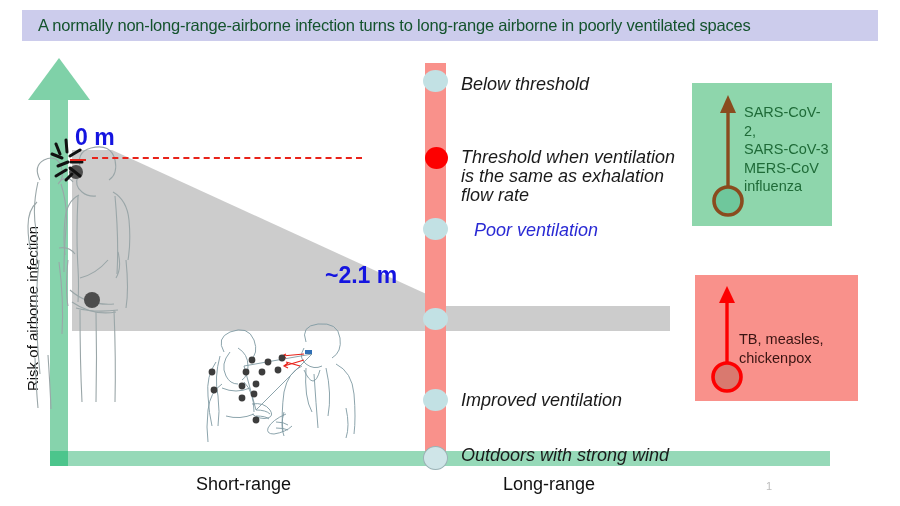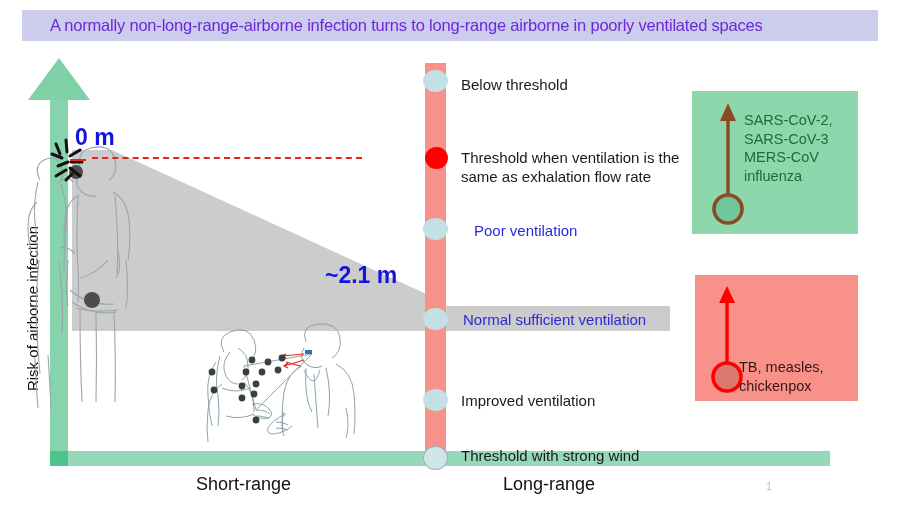--- a/index.html
+++ b/index.html
@@ -12,21 +12,21 @@
   }
   #stage{position:absolute;inset:0;width:900px;height:506px;}
 
   
   .title-banner{
     position:absolute;left:22px;top:10px;width:856px;height:31px;
     background:#ccccec;
     display:flex;align-items:center;
   }
   .title-text{
-    font-size:16.5px;color:#6d28d9;padding-left:28px;letter-spacing:-0.2px;
+    font-size:16.5px;color:#14532d;padding-left:16px;letter-spacing:-0.2px;
     white-space:nowrap;
   }
 
   
   .axis-v{
     position:absolute;left:50px;top:96px;width:18px;height:369px;
     background:#7fd1a8;opacity:.95;
   }
   .axis-arrow{
     position:absolute;left:28px;top:58px;width:0;height:0;
@@ -64,21 +64,21 @@
   
   .dot{
     position:absolute;border-radius:50%;
   }
   .dot.pale{background:#c2e1e4;}
   .dot.red{background:#fd0000;}
   .dot.outlined{background:#cfe5e8;border:1px solid #9ab2b5;box-sizing:border-box;}
 
   
   .bar-label{
-    position:absolute;font-size:15px;color:#1a1a1a;line-height:19px;
+    position:absolute;font-size:18px;color:#1a1a1a;line-height:19px;font-style:italic;
   }
   .bar-label.blue{color:#2a2ad4;}
 
   
   .gray-strip{
     position:absolute;left:415px;top:306px;width:255px;height:25px;
     background:#cccccc;
   }
   
 
@@ -92,27 +92,27 @@
   .dist{
     position:absolute;font-weight:bold;color:#1414e0;font-size:23px;
   }
   .dist.zero{left:75px;top:124px;}
   .dist.onefive{left:325px;top:262px;}
 
   
   .legend{
     position:absolute;
   }
-  .legend.green{left:692px;top:83px;width:166px;height:143px;background:#8ed6ac;margin-top:8px;}
+  .legend.green{left:692px;top:83px;width:140px;height:143px;background:#8ed6ac;}
   .legend.red{left:695px;top:275px;width:163px;height:126px;background:#f9918b;}
   .legend-text{
     position:absolute;font-size:14.5px;line-height:18.5px;
   }
   .legend.green .legend-text{left:52px;top:20px;color:#1f6b38;}
-  .legend.red .legend-text{left:44px;top:55px;color:#3a1412;margin-top:28px;}
+  .legend.red .legend-text{left:44px;top:55px;color:#3a1412;}
 
   
   .slide-num{
     position:absolute;left:766px;top:480px;font-size:11px;color:#bdbdbd;
   }
 </style>
 </head>
 <body>
 
 <div id="stage">
@@ -257,27 +257,26 @@
   <div class="dot pale" style="left:423px;top:70px;width:25px;height:22px;"></div>
   <div class="bar-label" style="left:461px;top:75px;">Below threshold</div>
 
   <div class="dot red" style="left:425px;top:147px;width:23px;height:22px;"></div>
   <div class="bar-label" style="left:461px;top:148px;width:222px;">Threshold when ventilation is the same as exhalation flow rate</div>
 
   <div class="dot pale" style="left:423px;top:218px;width:25px;height:22px;"></div>
   <div class="bar-label blue" style="left:466px;top:221px;margin-left:8px;">Poor ventilation</div>
 
   <div class="dot pale" style="left:423px;top:308px;width:25px;height:22px;"></div>
-  <div class="bar-label blue" style="left:463px;top:310px;">Normal sufficient ventilation</div>
 
   <div class="dot pale" style="left:423px;top:389px;width:25px;height:22px;"></div>
   <div class="bar-label" style="left:461px;top:391px;text-align:right;">Improved ventilation</div>
 
   <div class="dot outlined" style="left:423px;top:446px;width:25px;height:24px;"></div>
-  <div class="bar-label" style="left:461px;top:446px;">Threshold with strong wind</div>
+  <div class="bar-label" style="left:461px;top:446px;">Outdoors with strong wind</div>
 
   <div class="legend green">
     <svg style="position:absolute;left:14px;top:8px;width:44px;height:128px;" viewBox="0 0 44 128">
       <line x1="22" y1="100" x2="22" y2="16" stroke="#8a4b1e" stroke-width="3.4"></line>
       <polygon points="22,4 14,22 30,22" fill="#8a4b1e"></polygon>
       <circle cx="22" cy="110" r="14" fill="#6fc79c" stroke="#8a4b1e" stroke-width="3.6"></circle>
     </svg>
     <div class="legend-text">
       <div>SARS-CoV-2,</div>
       <div>SARS-CoV-3</div>

